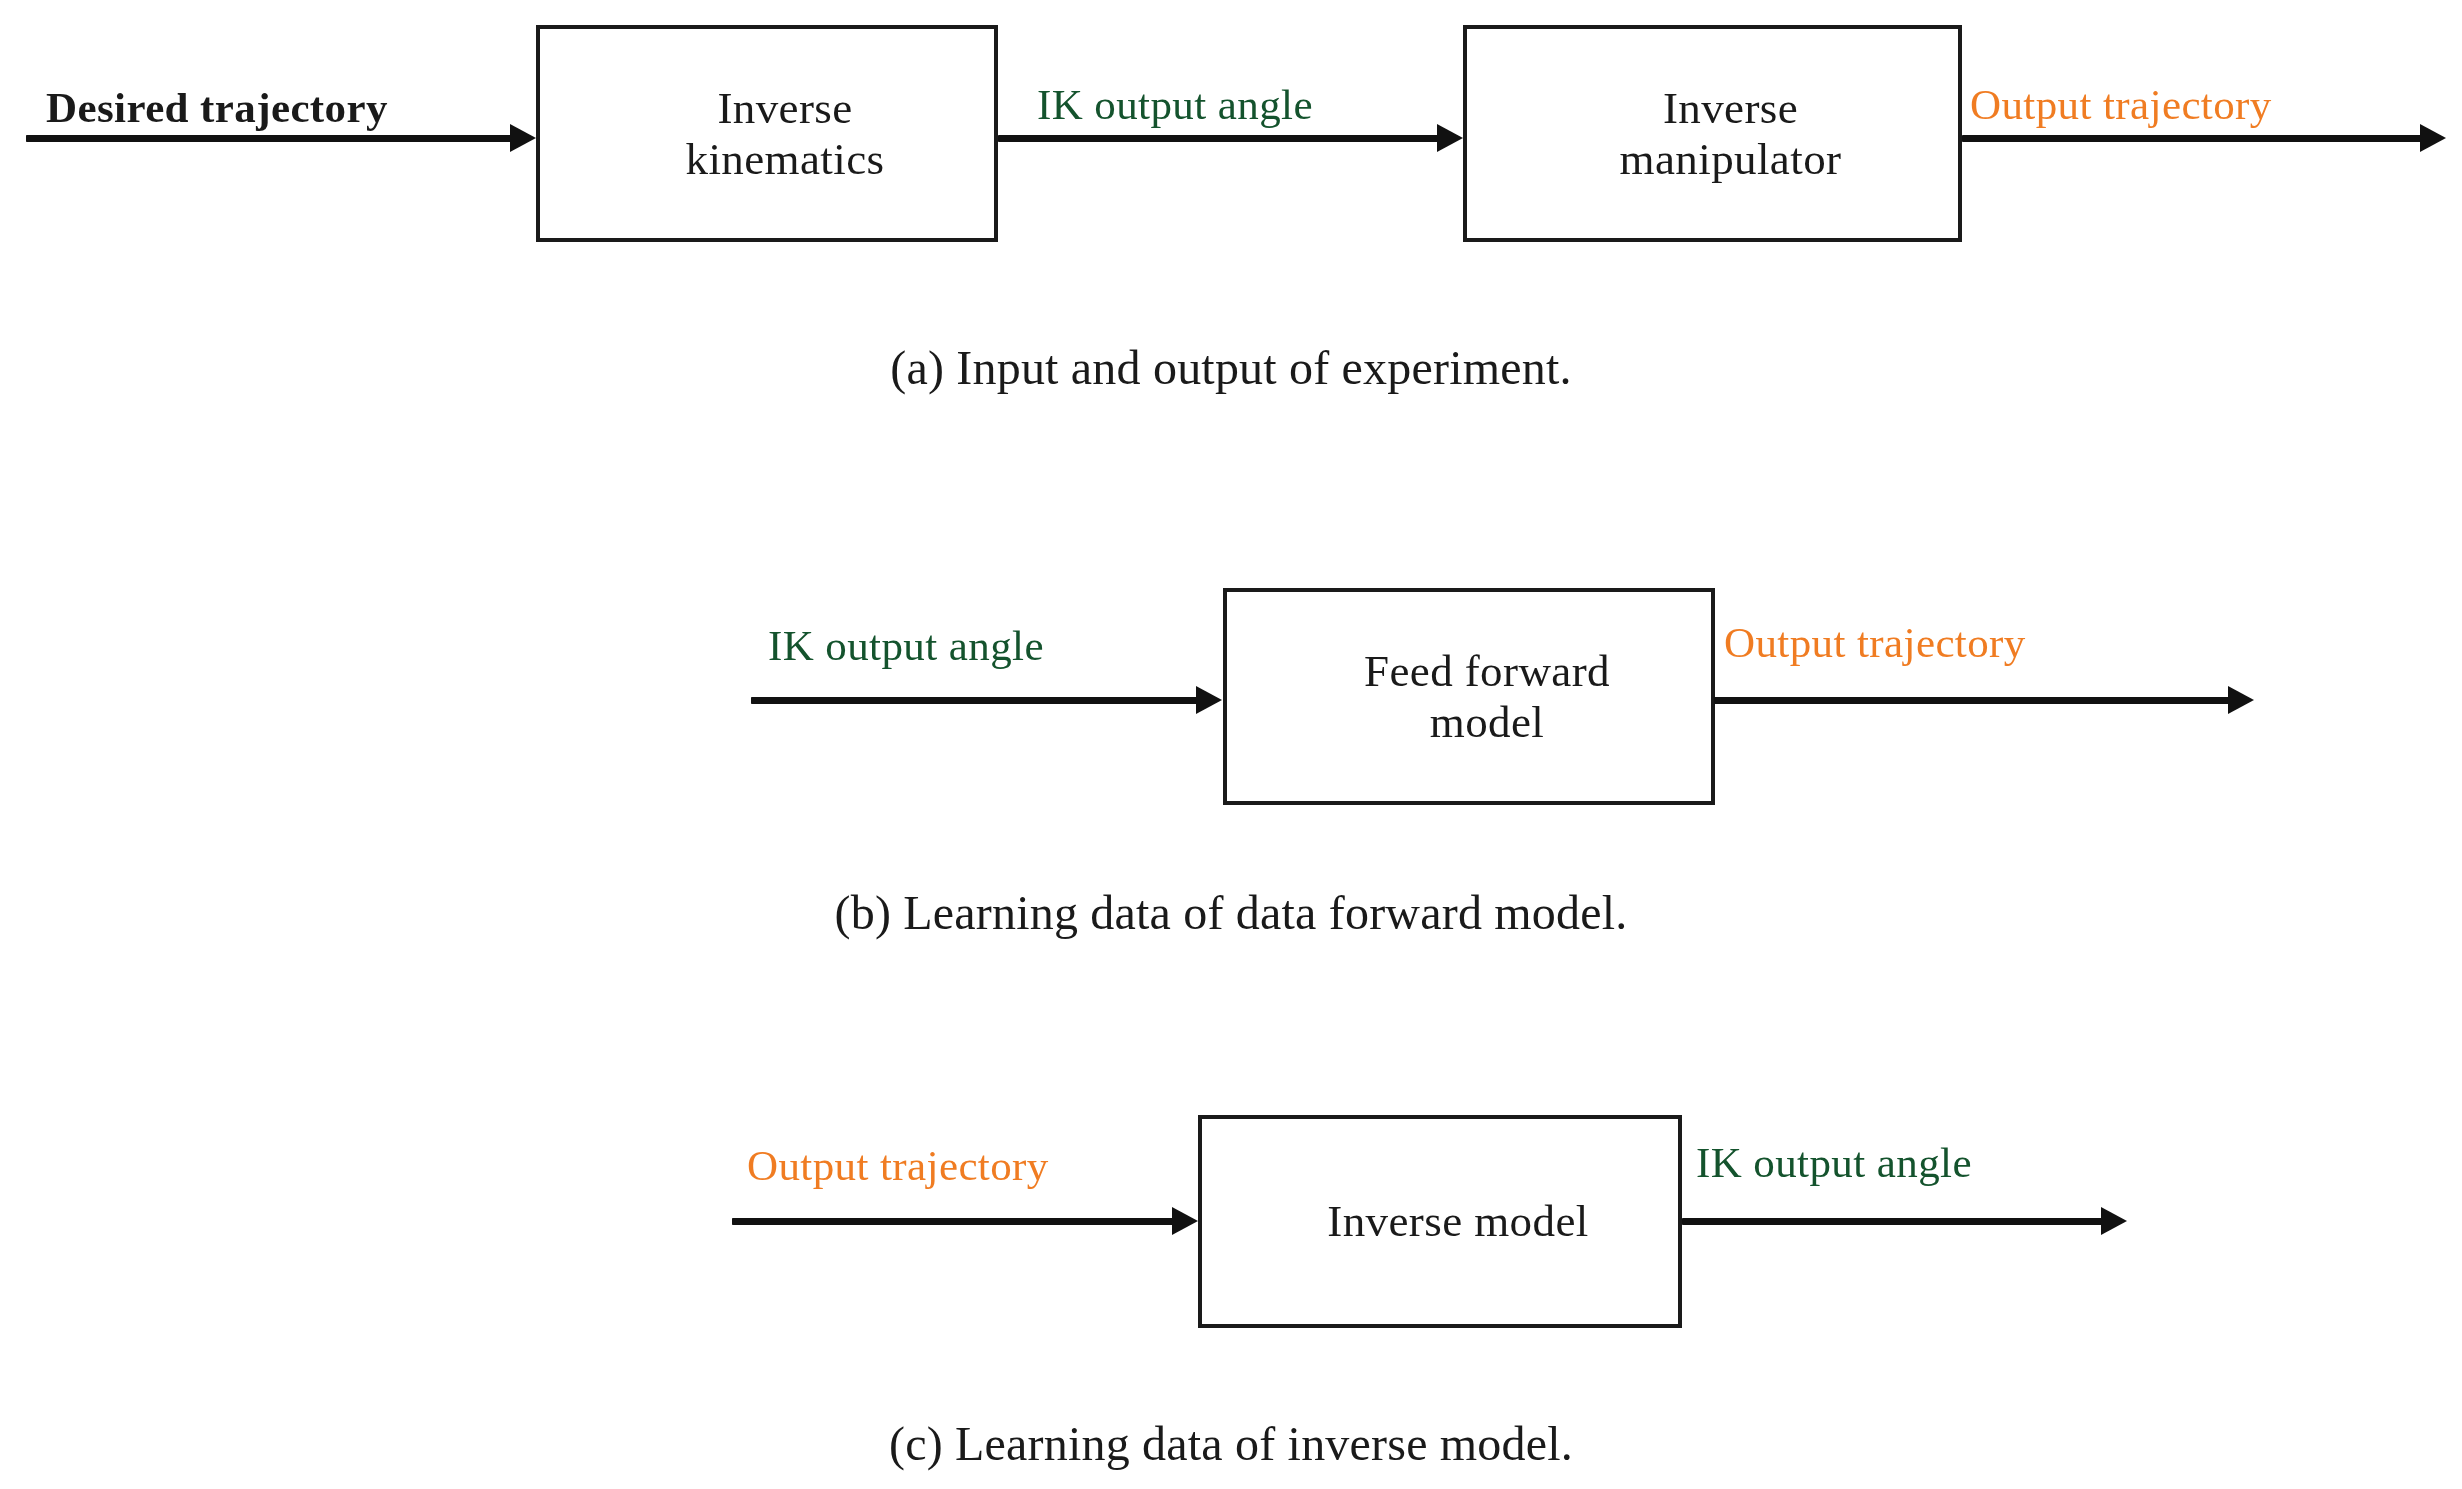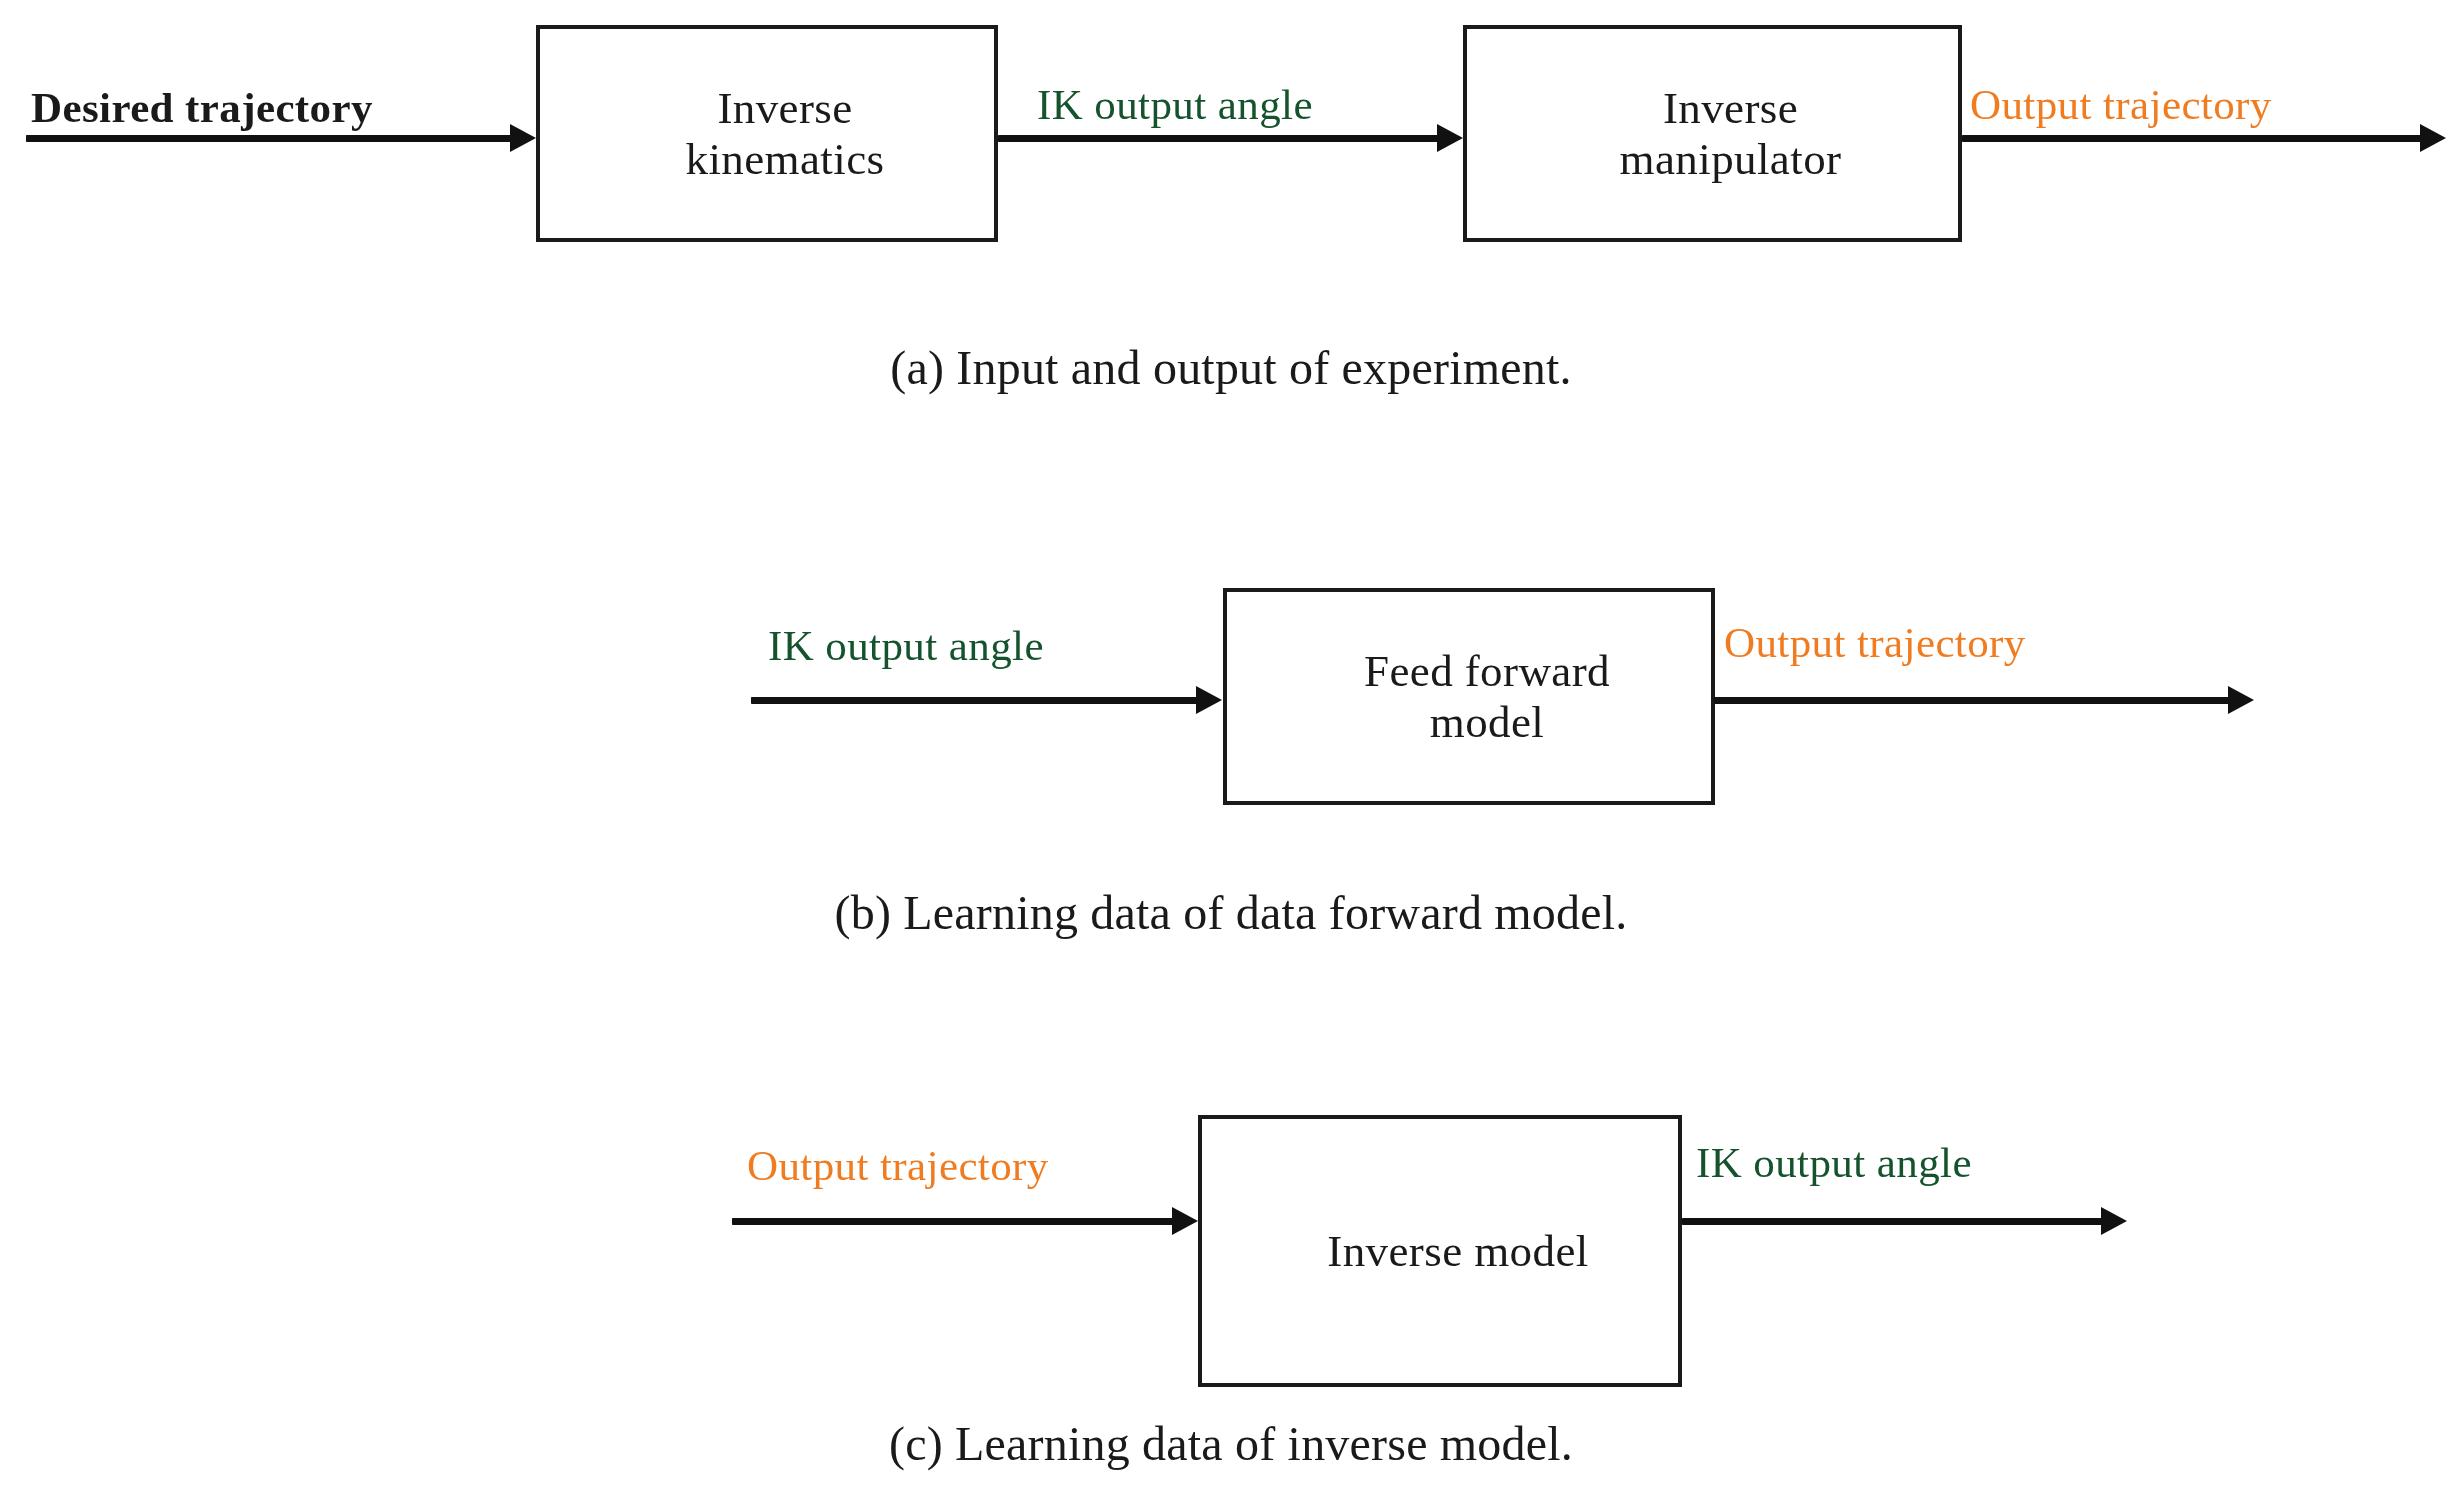--- a/index.html
+++ b/index.html
@@ -67,21 +67,21 @@
     border-left: 26px solid #111111;
   }
 
   .sig {
     position: absolute;
     font-size: 43px;
     white-space: nowrap;
     letter-spacing: 0.4px;
     line-height: 1;
   }
-  .sig.black  { color: #1a1a1a; font-weight: 600; }
+  .sig.black  { color: #1a1a1a; font-weight: 600; margin-left: 15px; }
   .sig.blue   { color: #14532d; }
   .sig.orange { color: #f07c22; text-align: right; }
 
   .caption {
     position: absolute;
     width: 100%;
     left: 0;
     text-align: center;
     font-size: 48px;
     color: #1a1a1a;
@@ -104,21 +104,21 @@
   #sig-b-in        { left: 768px; top: 624px; }
   #conn-b-1        { left: 751px;  top: 697px; width: 472px; }
   #box-b-ff        { left: 1223px; top: 588px; width: 492px;  height: 217px; }
   #sig-b-out       { left: 1724px; top: 621px; }
   #conn-b-2        { left: 1714px; top: 697px; width: 540px; }
   #cap-b           { top: 885px; }
 
   
   #sig-c-in        { left: 747px;  top: 1144px; }
   #conn-c-1        { left: 732px;  top: 1218px; width: 466px; }
-  #box-c-im        { left: 1198px; top: 1115px; width: 484px;  height: 272px; }
+  #box-c-im        { left: 1198px; top: 1115px; width: 484px;  height: 213px; }
   #sig-c-out       { left: 1696px; top: 1141px; }
   #conn-c-2        { left: 1682px; top: 1218px; width: 445px; }
   #cap-c           { top: 1416px; }
 </style>
 </head>
 <body>
 
 <div id="figure">
 
   <div>

